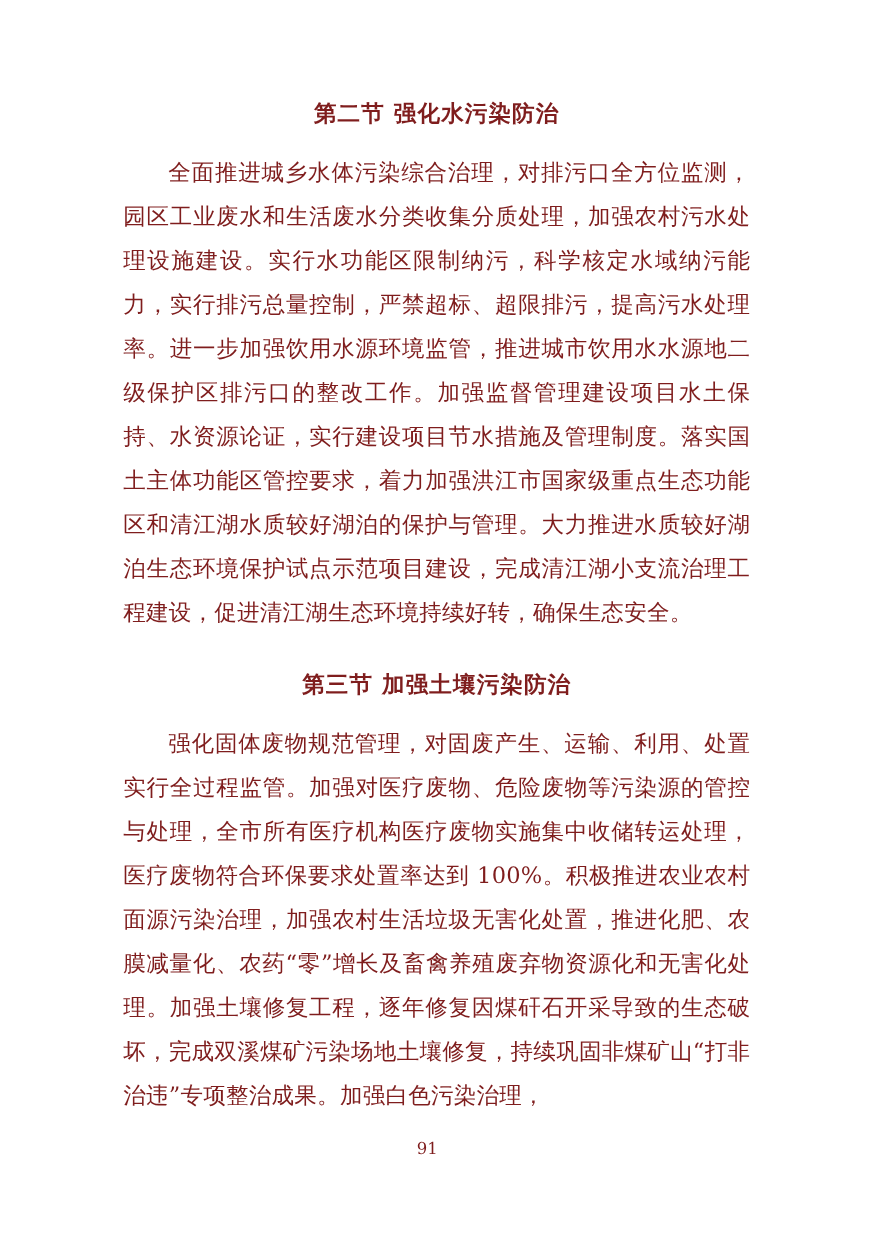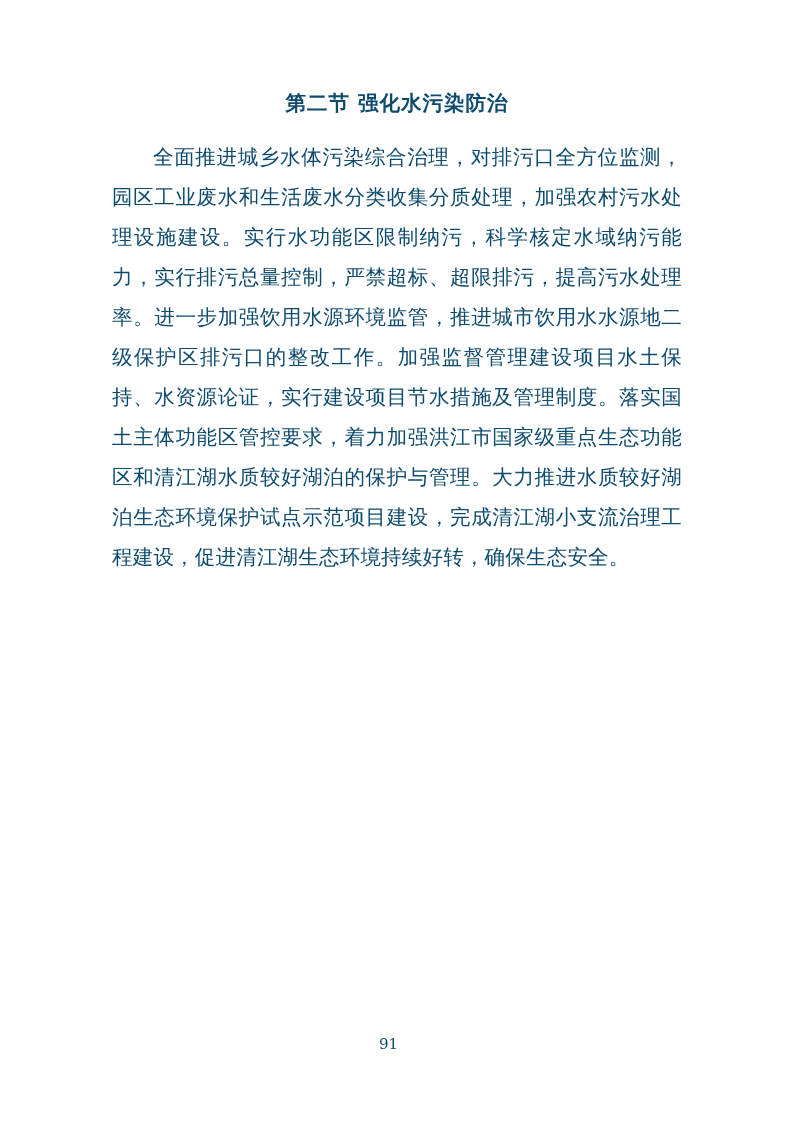--- a/index.html
+++ b/index.html
@@ -8,21 +8,21 @@
     background: #d8d8d8;
   }
   .page {
     width: 793px;
     height: 1122px;
     background: #ffffff;
     margin: 0 auto;
     position: relative;
     box-sizing: border-box;
     font-family: "DejaVu Serif", "Liberation Serif", serif;
-    color: #0c4a6e;
+    color: #7f1d1d;
     overflow: hidden;
   }
   .content {
     position: absolute;
     left: 112px;
     top: 88px;
     width: 570px;
   }
   h2.section-heading {
     font-family: "DejaVu Sans", "Liberation Sans", sans-serif;
@@ -58,18 +58,20 @@
 </head>
 <body>
 
 <div class="page">
   <div class="content">
 
     <h2 class="section-heading">第二节  强化水污染防治</h2>
 
     <p class="body-text">全面推进城乡水体污染综合治理，对排污口全方位监测，园区工业废水和生活废水分类收集分质处理，加强农村污水处理设施建设。实行水功能区限制纳污，科学核定水域纳污能力，实行排污总量控制，严禁超标、超限排污，提高污水处理率。进一步加强饮用水源环境监管，推进城市饮用水水源地二级保护区排污口的整改工作。加强监督管理建设项目水土保持、水资源论证，实行建设项目节水措施及管理制度。落实国土主体功能区管控要求，着力加强洪江市国家级重点生态功能区和清江湖水质较好湖泊的保护与管理。大力推进水质较好湖泊生态环境保护试点示范项目建设，完成清江湖小支流治理工程建设，促进清江湖生态环境持续好转，确保生态安全。</p>
 
+    <h2 class="section-heading second">第三节  加强土壤污染防治</h2>
 
+    <p class="body-text">强化固体废物规范管理，对固废产生、运输、利用、处置实行全过程监管。加强对医疗废物、危险废物等污染源的管控与处理，全市所有医疗机构医疗废物实施集中收储转运处理，医疗废物符合环保要求处置率达到 100%。积极推进农业农村面源污染治理，加强农村生活垃圾无害化处置，推进化肥、农膜减量化、农药“零”增长及畜禽养殖废弃物资源化和无害化处理。加强土壤修复工程，逐年修复因煤矸石开采导致的生态破坏，完成双溪煤矿污染场地土壤修复，持续巩固非煤矿山“打非治违”专项整治成果。加强白色污染治理，</p>
 
   </div>
 
   <div class="page-number">91</div>
 </div>
 
 </body></html>

